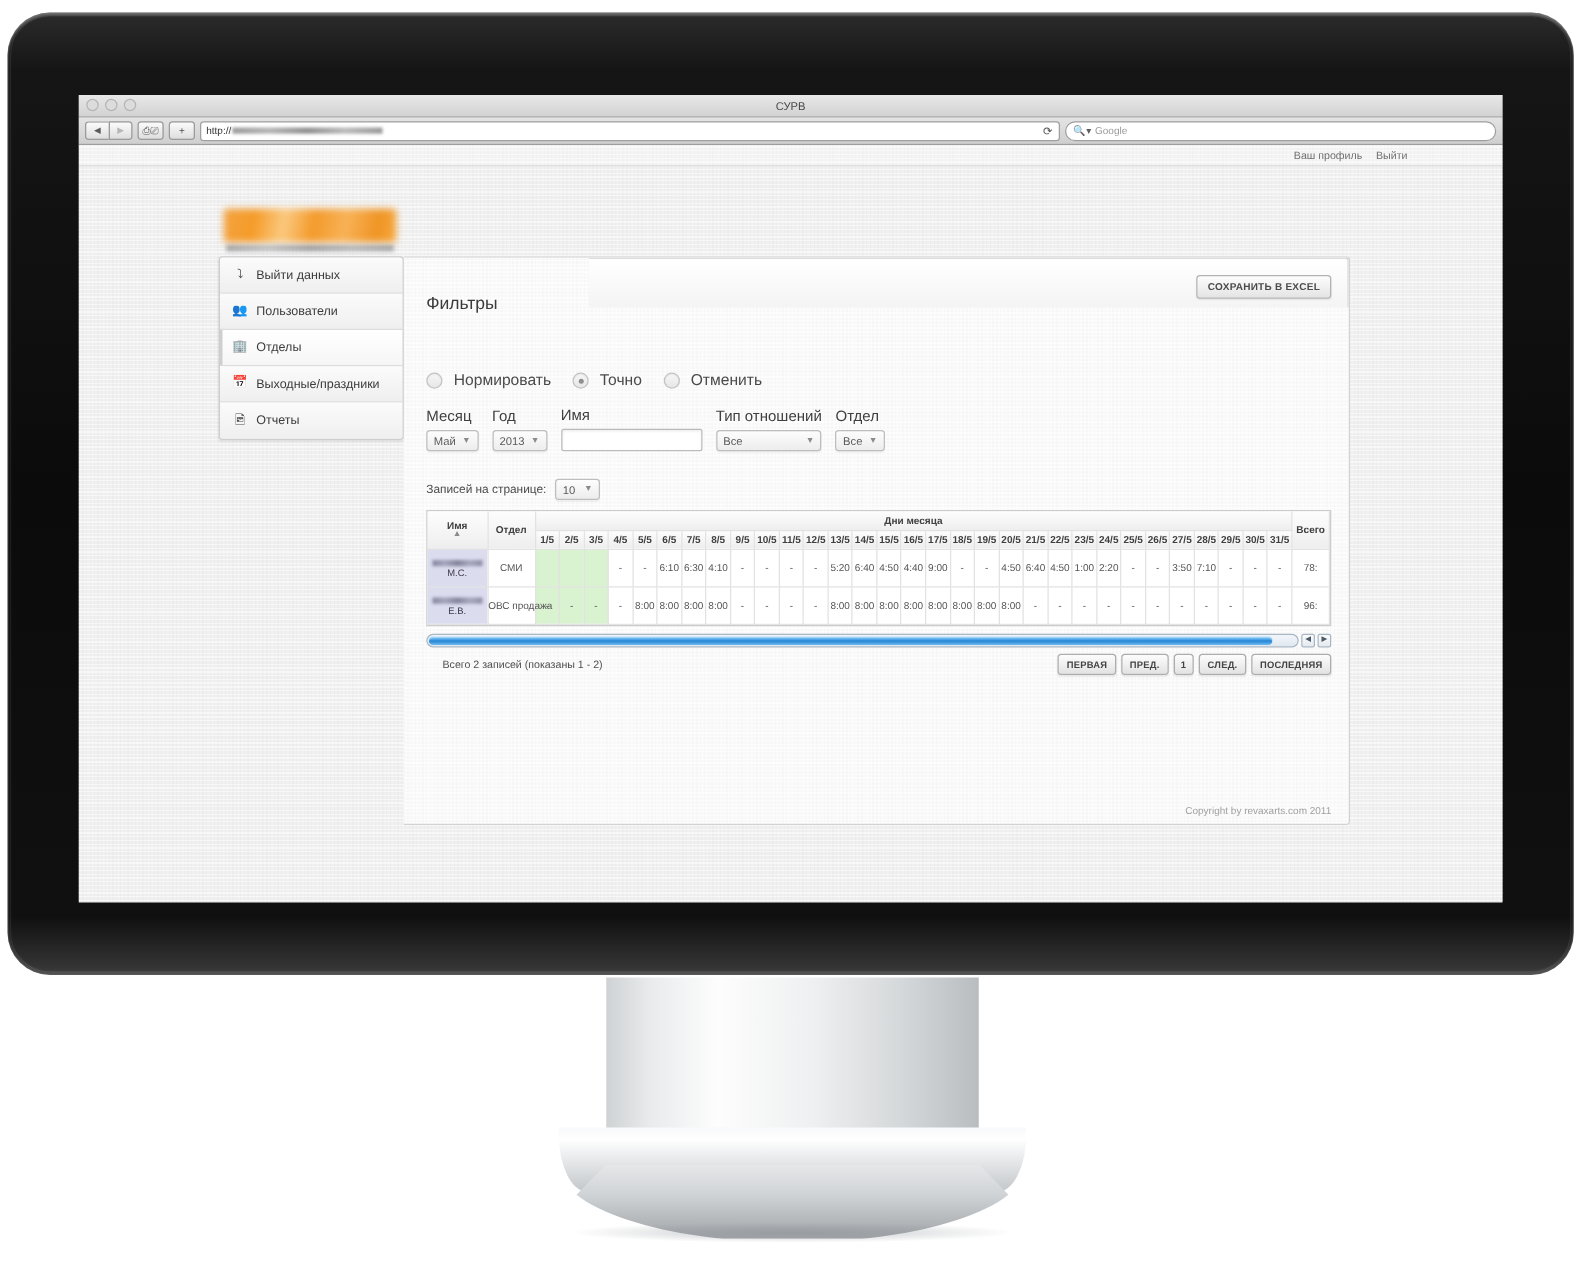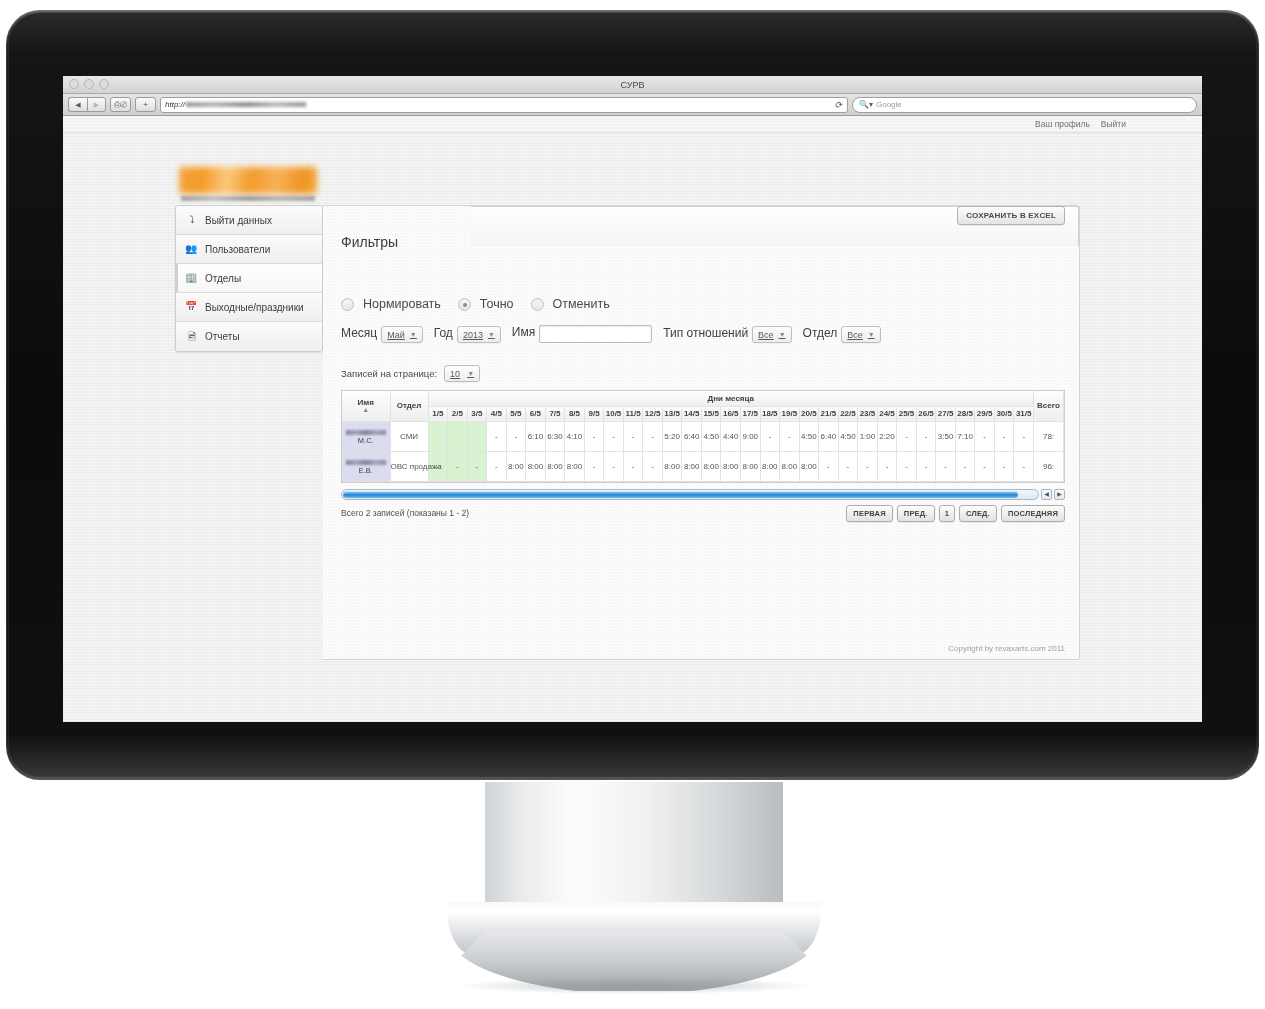--- a/index.html
+++ b/index.html
@@ -87,21 +87,21 @@
   .nav-group .nav-btn:last-child{ border-radius:0 3px 3px 0; }
   .tool-btn {
     width: 21px; height: 15px; border-radius: 3px;
     background: linear-gradient(180deg,#fbfbfb,#dedede);
     border: 1px solid #9b9b9b;
     font-size: 8px; color:#4d4d4d; line-height:13px; text-align:center;
   }
   #url-bar {
     flex: 1; height: 16px; background: #fff; border:1px solid #9f9f9f;
     border-radius: 3px; display:flex; align-items:center; padding: 0 4px;
-    font-size: 8px; color:#333; position:relative; min-width: 0; font-style: italic;
+    font-size: 8px; color:#333; position:relative; min-width: 0;
   }
   .url-text { white-space: nowrap; }
   .url-redacted {
     display:inline-block; height:5px; width:120px; margin-left:1px;
     background: linear-gradient(90deg,#8d8d8d,#aaa,#7f7f7f,#b0b0b0,#8a8a8a);
     filter: blur(1.4px); opacity:.85; vertical-align: middle;
   }
   .reload-icon { position:absolute; right:5px; font-size:9px; color:#555; }
   #search-bar {
     width: 345px; height: 16px; background:#fff; border:1px solid #9f9f9f;
@@ -193,21 +193,21 @@
   }
   
   #panel-header {
     position:absolute; left:148px; top:0; right:0; height: 40px;
     background: linear-gradient(180deg,#ffffff,#f4f4f4);
     border: 1px solid #d3d3d3; border-left:none; border-bottom:none;
     border-radius: 0 3px 0 0;
   }
 
   #excel-btn {
-    position:absolute; right: 14px; top: 0;
+    position:absolute; right: 14px; top: 14px;
     background: linear-gradient(180deg,#fdfdfd 0%, #e4e4e4 100%);
     border: 1px solid #b2b2b2; border-radius: 3px;
     padding: 4px 8px; font-size: 8px; color: #4b4b4b;
     letter-spacing: .2px; font-weight: bold;
     box-shadow: 0 1px 1px rgba(0,0,0,0.08);
     cursor: pointer;
   }
 
   h2#filters-title {
     margin: 14px 0 12px 0; font-size: 14px; font-weight: normal; color:#3b3b3b;
@@ -221,31 +221,30 @@
     box-shadow: inset 0 1px 1px rgba(0,0,0,0.05);
     cursor:pointer;
   }
   .radio.checked::after{
     content:""; position:absolute; left:4px; top:4px; width:4px; height:4px;
     border-radius:50%; background:#8e8e8e;
   }
   .radio-label { font-size: 12.5px; color:#4a4a4a; margin-right: 8px; }
 
   #fields-row { display:flex; align-items:flex-end; gap: 11px; }
-  .field-group { display:flex; gap: 4px; }
+  .field-group { display:flex; flex-direction:column; gap: 4px; }
   .field-label { font-size: 12px; color:#3f3f3f; }
   .select-box {
     display:inline-flex; align-items:center; justify-content:space-between;
     gap: 5px; min-width: 36px;
     background: linear-gradient(180deg,#fdfdfd 0%, #ededed 100%);
     border: 1px solid #bdbdbd; border-radius: 3px;
     padding: 2px 5px; font-size: 9px; color: #5a5a5a; height: 17px;
     box-shadow: 0 1px 1px rgba(0,0,0,0.05);
     cursor:pointer;
-    text-decoration:underline;
   }
   .caret { font-size: 7px; color:#8b8b8b; }
   .text-input {
     width: 113px; height: 18px;
     background: #fff; border: 1px solid #bbb; border-radius: 2px;
     box-shadow: inset 0 1px 2px rgba(0,0,0,0.08);
     font-size: 9px; padding: 0 4px; color:#333;
   }
 
   #perpage-row {
@@ -312,20 +311,21 @@
   }
   .sb-arrow {
     width: 11px; height: 11px; border:1px solid #a9b6c4; border-radius:2px;
     background: linear-gradient(180deg,#fbfcfd,#e4eaf0);
     font-size: 6px; color:#4d5966; line-height:9px; text-align:center;
   }
 
   #footer-row {
     display:flex; justify-content:space-between; align-items:center;
     margin-top: 4px;
+    margin-left: 13px;
   }
   #record-count { font-size: 8.5px; color:#4f4f4f; }
   #pager { display:flex; gap: 4px; align-items:center; }
   .pager-btn {
     background: linear-gradient(180deg,#fdfdfd 0%, #e2e2e2 100%);
     border:1px solid #adadad; border-radius:3px;
     font-size: 7.5px; color:#444; font-weight:bold; letter-spacing:.2px;
     padding: 3px 6px; box-shadow: 0 1px 1px rgba(0,0,0,0.07); cursor:pointer;
   }
   .pager-btn.num { padding: 3px 5px; min-width:14px; text-align:center; }

